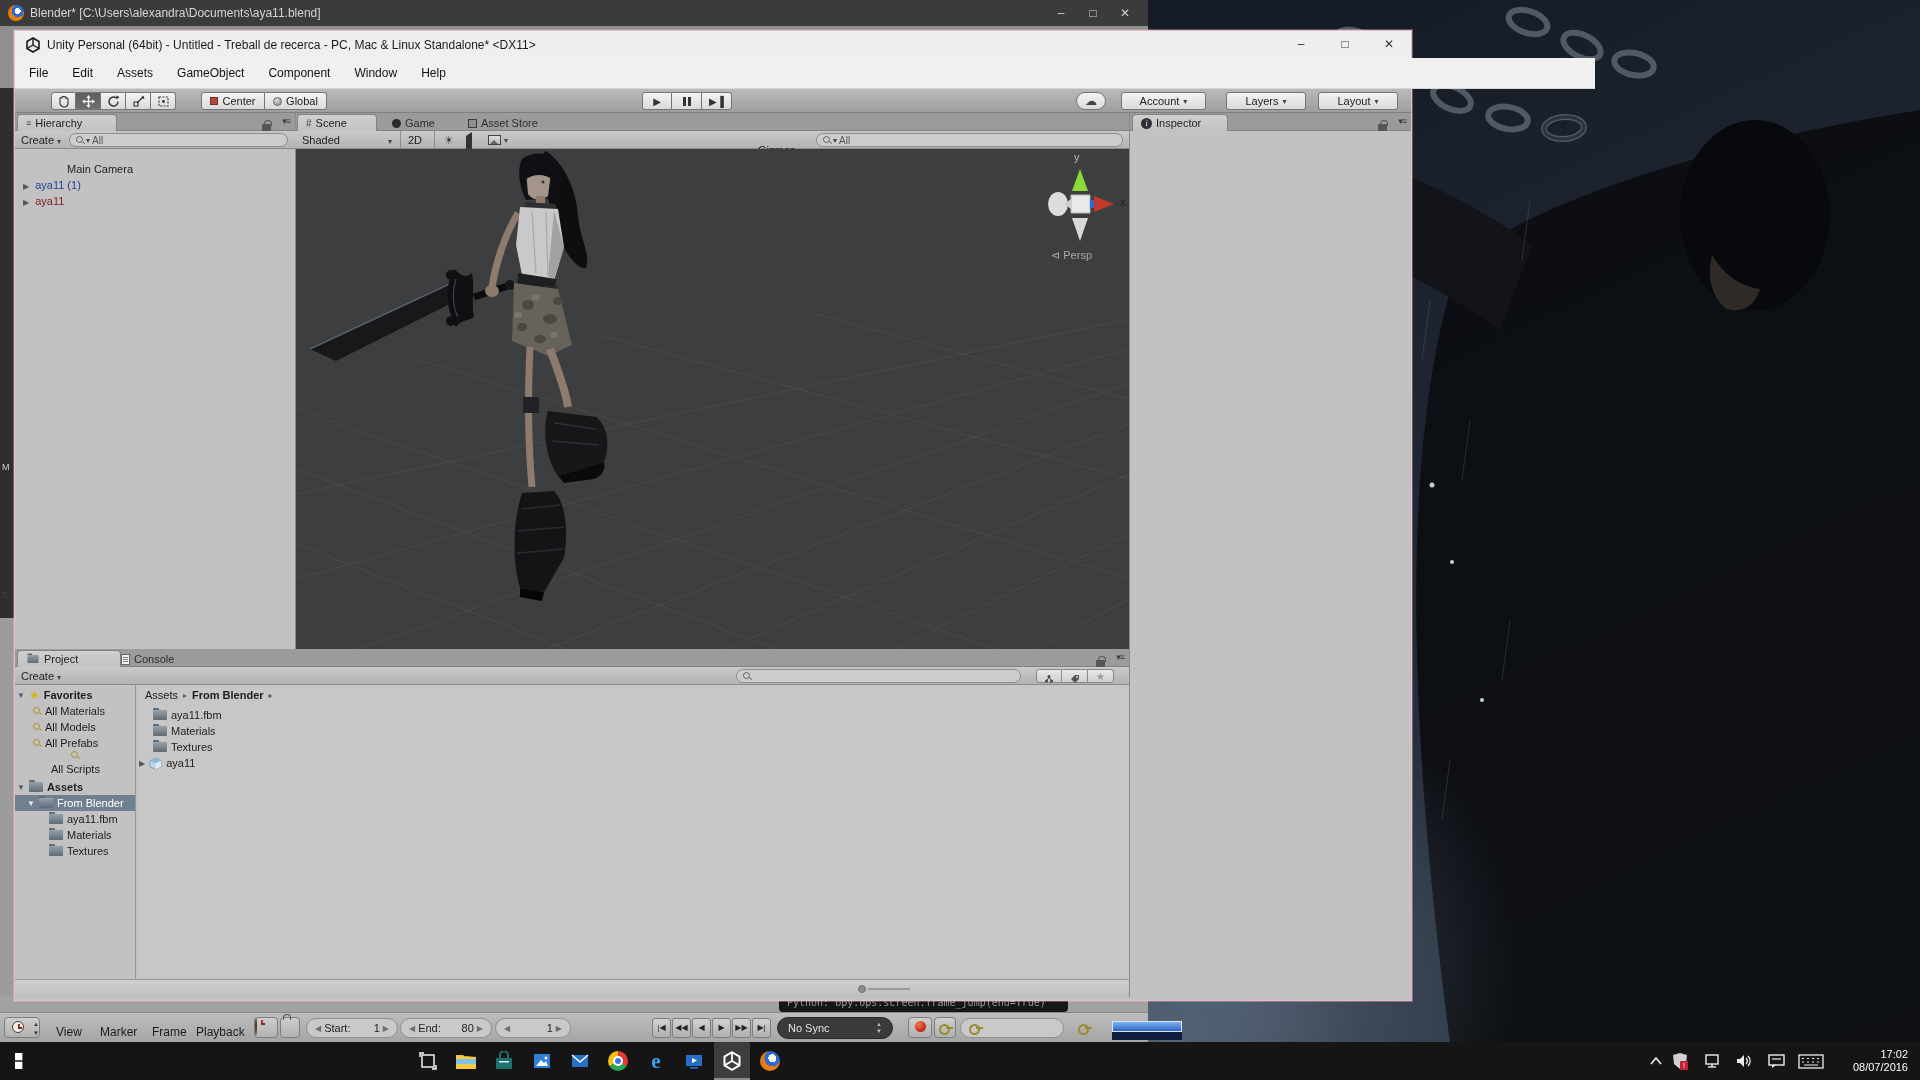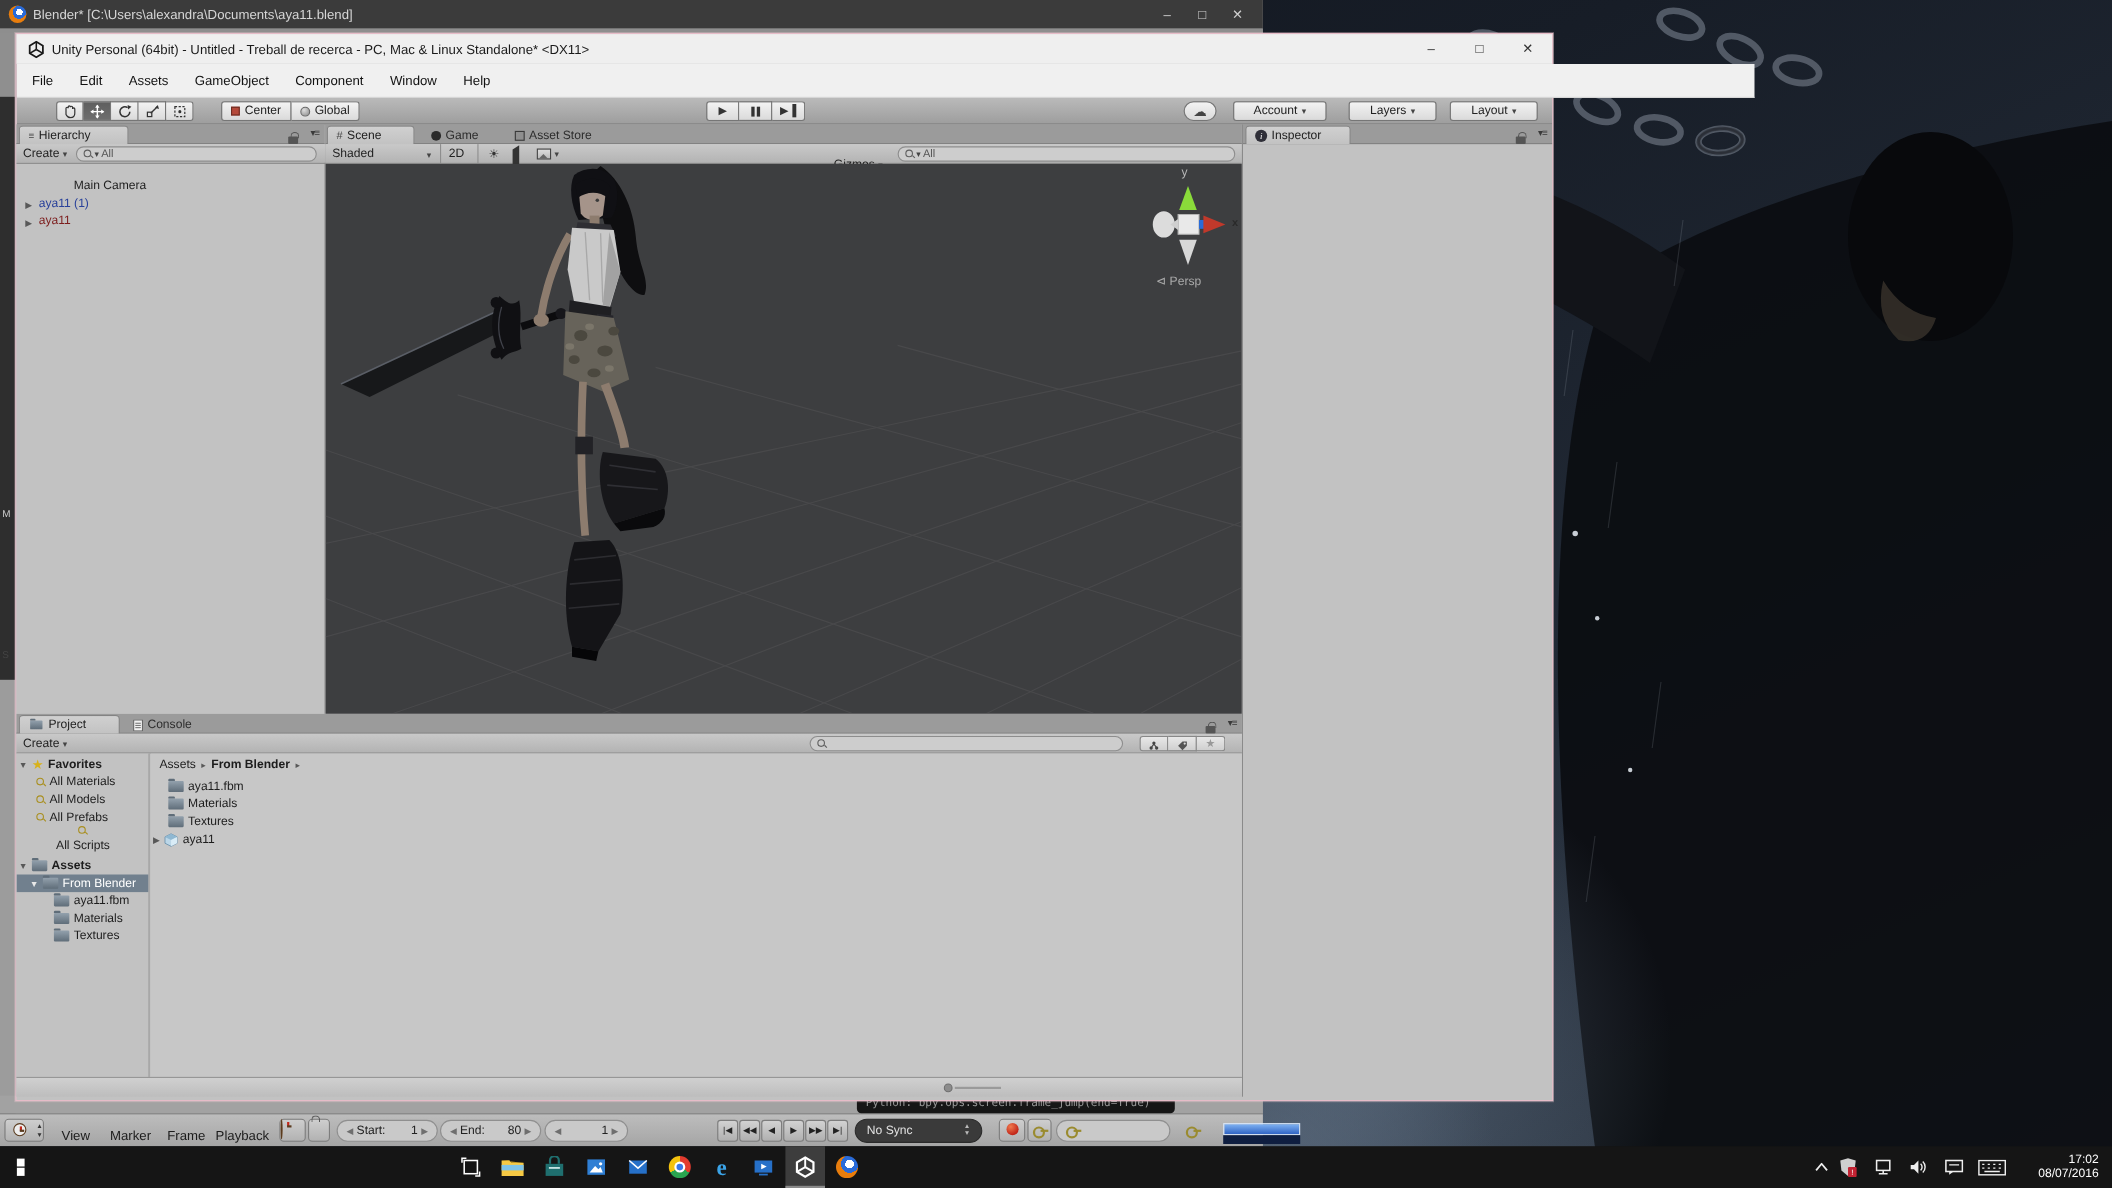--- a/index.html
+++ b/index.html
@@ -565,21 +565,21 @@
           <span class="info-icon">i</span>
           <span>Inspector</span>
         </div>
         <span class="panel-lock mini-lock" style="right:24px;margin:7px 0 0;"></span>
         <span class="panel-menu" style="right:5px;">▾≡</span>
       </div>
     </div>
 
     <div id="project" class="abs">
       <div class="tabstrip">
-        <div class="tab-active" style="left:2px;width:92px;">
+        <div class="tab-active" style="left:2px;width:104px;">
           <span class="folder-ic" style="transform:scale(.8);"></span>
           <span>Project</span>
         </div>
         <div class="tab-idle" style="left:106px;">
           <span class="doc-ic"></span>
           <span>Console</span>
         </div>
         <span class="panel-lock mini-lock" style="right:24px;margin:7px 0 0;"></span>
         <span class="panel-menu" style="right:5px;">▾≡</span>
       </div>

